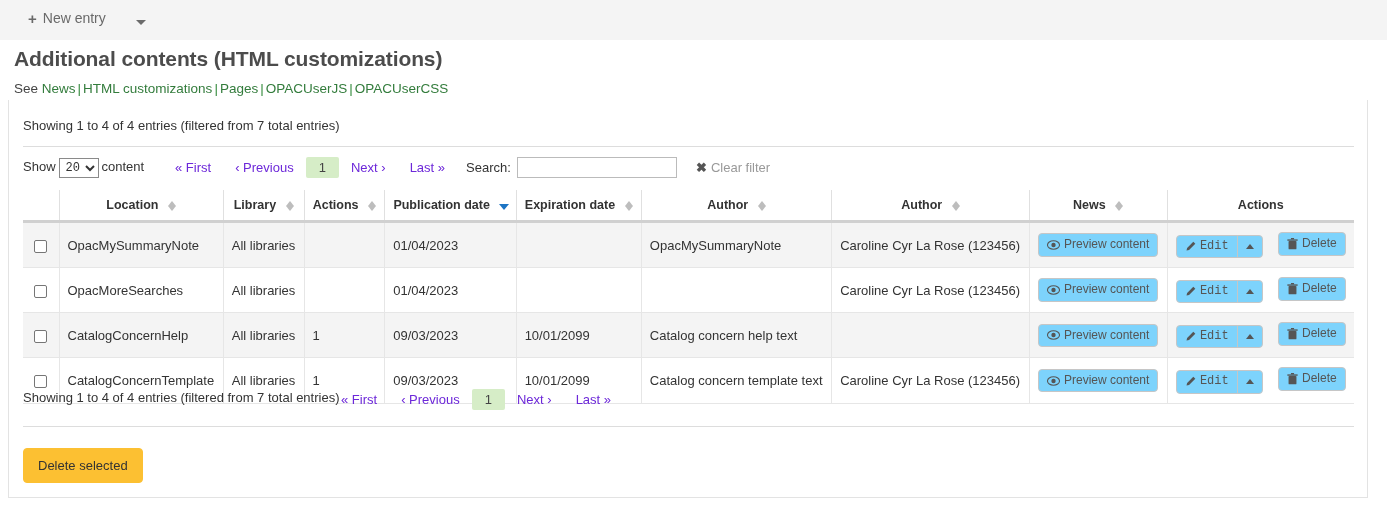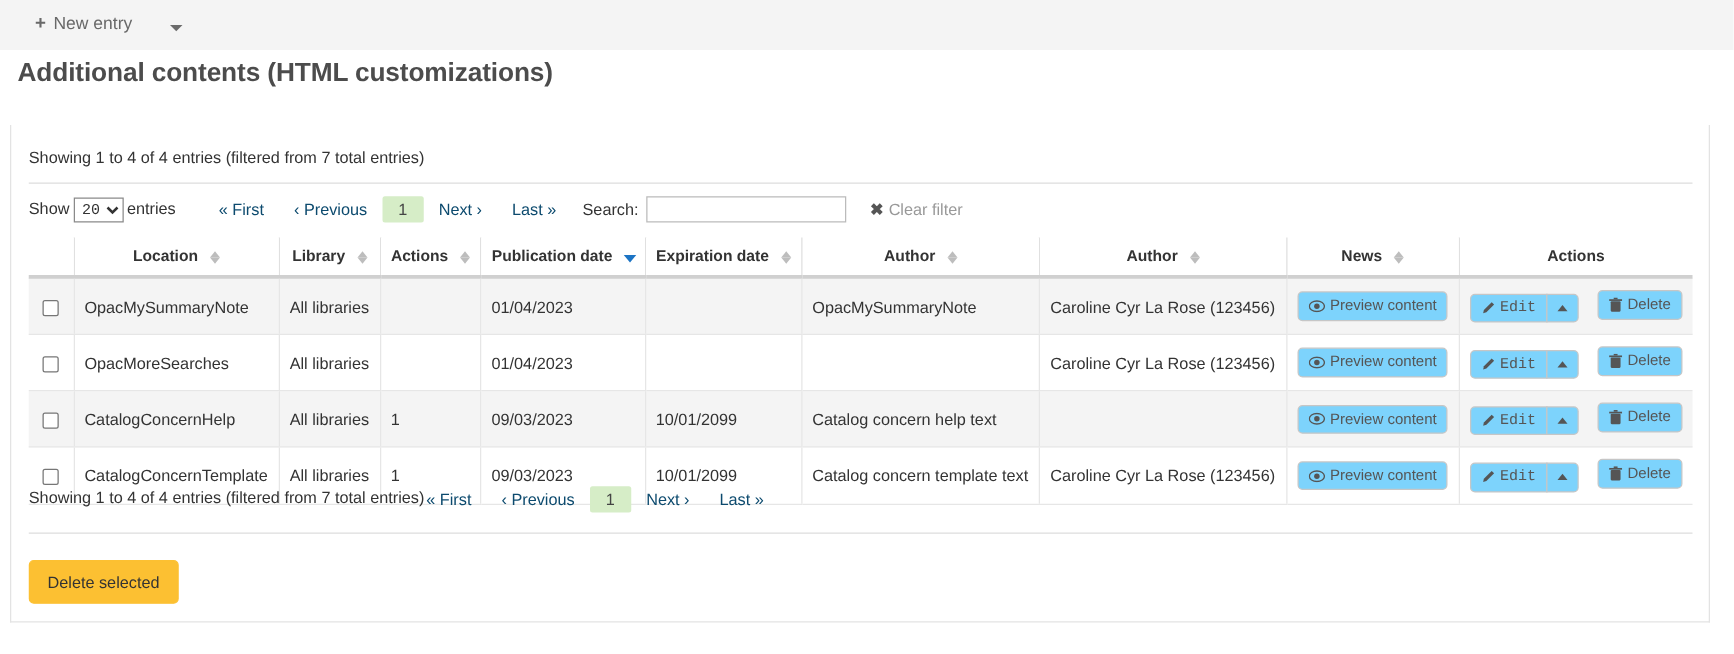--- a/index.html
+++ b/index.html
@@ -70,21 +70,21 @@
   .controls { position: absolute; left: 14px; top: 55px; width: 1331px; height: 30px; }
   .len-wrap { position: absolute; left: 0; top: 3px; font-size: 13px; color: #333; }
   .len-select {
     font-family: Liberation Mono, monospace; font-size: 12px;
     height: 20px; padding: 0 1px 0 2px; margin: 0 3px;
     border: 1px solid #8a8a8a; background: #ffffff; color: #333;
     vertical-align: middle;
   }
   .pager { position: absolute; left: 140px; top: 2px; display: flex; align-items: center; gap: 0; }
   .pg {
-    font-size: 13px; color: #0c4a6e; padding: 3px 12px; cursor: default;
+    font-size: 13px; color: #6d28d9; padding: 3px 12px; cursor: default;
     text-decoration: none; white-space: nowrap;
   }
   .pg.current {
     background: #d6edc7; color: #444; border-radius: 2px; padding: 3px 13px;
   }
   .search-wrap { position: absolute; left: 443px; top: 2px; display: flex; align-items: center; }
   .search-label { font-size: 13px; color: #333; margin-right: 6px; }
   .search-input {
     width: 160px; height: 21px; border: 1px solid #bbbbbb; background: #fff;
     font-family: "Liberation Sans", sans-serif; font-size: 12px; padding: 0 4px;
@@ -184,29 +184,33 @@
       <span class="plus-icon">+</span>
       <span>New entry</span>
     </button>
     <button class="btn-caret">
       <span class="caret-down"></span>
     </button>
   </div>
 
   <h1 class="page-title">Additional contents (HTML customizations)</h1>
 
+  <div class="sub-links">
+    <span>See</span>
+    <a href="#">News</a><span class="sep">|</span><a href="#">HTML customizations</a><span class="sep">|</span><a href="#">Pages</a><span class="sep">|</span><a href="#">OPACUserJS</a><span class="sep">|</span><a href="#">OPACUserCSS</a>
+  </div>
 
   <div class="panel">
 
     <div class="info-top">Showing 1 to 4 of 4 entries (filtered from 7 total entries)</div>
     <div class="divider-top"></div>
 
     <div class="controls">
       <span class="len-wrap">
-        <span>Show</span><select class="len-select"><option>20</option></select><span>entries</span>
+        <span>Show</span><select class="len-select"><option>20</option></select><span>content</span>
       </span>
 
       <span class="pager">
         <a class="pg" href="#"><span>«</span> <span>First</span></a>
         <a class="pg" href="#"><span>‹</span> <span>Previous</span></a>
         <a class="pg current" href="#">1</a>
         <a class="pg" href="#"><span>Next</span> <span>›</span></a>
         <a class="pg" href="#"><span>Last</span> <span>»</span></a>
       </span>
 

